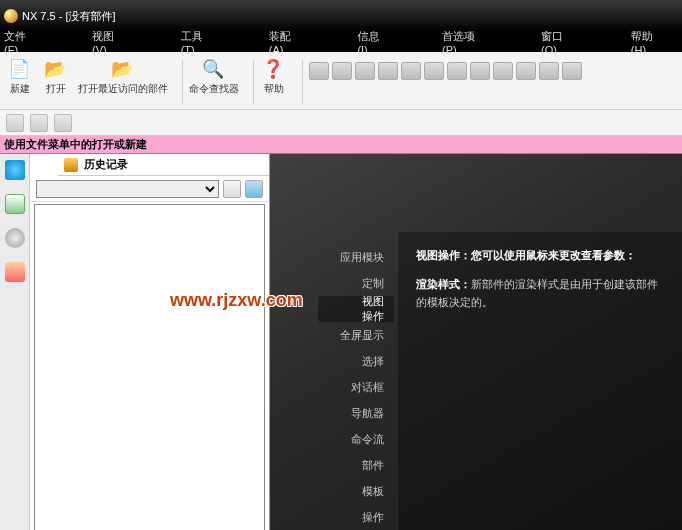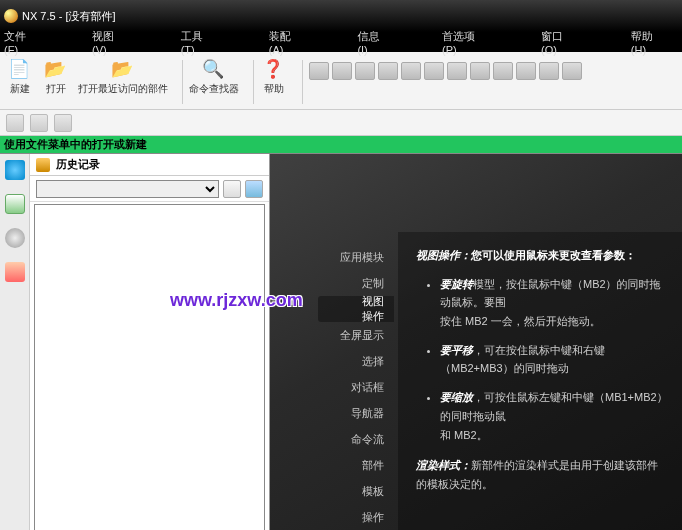--- a/index.html
+++ b/index.html
@@ -9,42 +9,42 @@
 .menubar { height: 20px; background: #000; color: #ddd; display: flex; align-items: center; padding: 0 4px; font-size: 11px; gap: 42px; }
 .menubar span { margin-right: 12px; cursor: default; }
 .toolbar { height: 58px; background: #f4f4f4; border-bottom: 1px solid #ccc; display: flex; align-items: flex-start; padding: 4px 6px; }
 .tbbtn { display: flex; flex-direction: column; align-items: center; margin-right: 8px; font-size: 10px; color: #333; }
 .tbbtn .ic { width: 28px; height: 26px; display: flex; align-items: center; justify-content: center; font-size: 18px; }
 .tbsep { width: 1px; height: 44px; background: #ccc; margin: 4px 6px 0; }
 .tbgrey { display: flex; flex-wrap: wrap; width: 300px; gap: 3px; padding-top: 6px; }
 .tbgrey div { width: 20px; height: 18px; background: linear-gradient(#ddd,#bbb); border: 1px solid #aaa; border-radius: 2px; }
 .smallbar { height: 26px; background: #f4f4f4; border-bottom: 1px solid #ccc; display: flex; align-items: center; padding: 0 6px; gap: 6px; }
 .smallbar div { width: 18px; height: 18px; background: linear-gradient(#e8e8e8,#ccc); border: 1px solid #bbb; border-radius: 2px; }
-.hintbar { height: 18px; background: #22c55e; border-bottom: 1px solid #888; font-size: 11px; font-weight: bold; padding: 1px 4px; }
+.hintbar { height: 18px; background: #f9a8d4; border-bottom: 1px solid #888; font-size: 11px; font-weight: bold; padding: 1px 4px; }
 .mainarea { display: flex; height: calc(530px - 20px - 20px - 58px - 26px - 18px); }
 .leftstrip { width: 30px; background: #ebebeb; border-right: 1px solid #ccc; display: flex; flex-direction: column; align-items: center; padding-top: 6px; gap: 14px; }
 .leftstrip div { width: 20px; height: 20px; border-radius: 3px; }
 .panel { width: 240px; background: #fff; border-right: 1px solid #999; display: flex; flex-direction: column; }
-.panel-head { height: 22px; background: #fff; border-bottom: 1px solid #ccc; display: flex; align-items: center; padding: 0 6px; font-size: 11px; font-weight: bold; }
+.panel-head { height: 22px; background: #fff; border-bottom: 1px solid #ccc; display: flex; align-items: center; padding: 0 6px; font-size: 11px; font-weight: bold; margin-left: 28px; }
 .panel-head::before { content: ""; width: 14px; height: 14px; background: linear-gradient(#fc6,#c80); margin-right: 6px; border-radius: 2px; }
 .panel-tools { height: 26px; background: #fff; border-bottom: 1px solid #ddd; display: flex; align-items: center; padding: 0 6px; gap: 4px; }
 .panel-tools select { flex: 1; height: 18px; font-size: 11px; border: 1px solid #888; }
 .panel-tools .pb { width: 18px; height: 18px; border: 1px solid #aaa; background: linear-gradient(#f8f8f8,#ddd); border-radius: 2px; }
 .panel-body { flex: 1; border: 1px solid #888; margin: 2px 4px 4px; background: #fff; position: relative; }
 .darkarea { flex: 1; background: linear-gradient(150deg, #404040 0%, #2a2a2a 40%, #1b1b1b 100%); color: #d8d8d8; position: relative; overflow: hidden; font-size: 11px; }
 .sidelist { position: absolute; top: 90px; left: 48px; width: 76px; }
 .sidelist div { height: 26px; display: flex; align-items: center; justify-content: flex-end; padding-right: 10px; color: #c8c8c8; font-size: 11px; border-radius: 3px 0 0 3px; }
 .sidelist div.sel { background: rgba(0,0,0,0.35); color: #fff; padding-left: 44px; }
 .helpbox { position: absolute; top: 78px; left: 128px; right: 0; bottom: 0; background: rgba(0,0,0,0.3); padding: 14px 14px 14px 18px; line-height: 1.7; }
 .helpbox h4 { color: #fff; font-size: 11px; font-weight: bold; margin-bottom: 10px; }
 .helpbox ul { margin: 0 0 12px 24px; }
 .helpbox li { margin-bottom: 10px; color: #cfcfcf; }
 .helpbox p { margin-bottom: 12px; color: #cfcfcf; }
-.helpbox b { color: #fff; font-style: italic; }
-.watermark { position: absolute; top: 290px; left: 170px; font-size: 18px; font-weight: bold; color: #6d28d9; text-shadow: -1px -1px 0 #fff,1px -1px 0 #fff,-1px 1px 0 #fff,1px 1px 0 #fff; z-index: 50; pointer-events: none; }
+.helpbox b { color: #fff; }
+.watermark { position: absolute; top: 290px; left: 170px; font-size: 18px; font-weight: bold; color: #c2410c; text-shadow: -1px -1px 0 #fff,1px -1px 0 #fff,-1px 1px 0 #fff,1px 1px 0 #fff; z-index: 50; pointer-events: none; }
 </style>
 </head>
 <body>
 
 <div class="titlebar">
   <span class="icon"></span>
   <span>NX 7.5 - [没有部件]</span>
 </div>
 
 <div class="menubar">
@@ -135,24 +135,19 @@
         <div>选择</div>
         <div>对话框</div>
         <div>导航器</div>
         <div>命令流</div>
         <div>部件</div>
         <div>模板</div>
         <div>操作</div>
       </div>
     <div class="helpbox">
       <h4><b>视图操作：</b><span>您可以使用鼠标来更改查看参数：</span></h4>
-      <ul>
-        <li><b>要旋转</b><span>模型，按住鼠标中键（MB2）的同时拖动鼠标。要围</span><br><span>按住 MB2 一会，然后开始拖动。</span></li>
-        <li><b>要平移</b><span>，可在按住鼠标中键和右键（MB2+MB3）的同时拖动</span></li>
-        <li><b>要缩放</b><span>，可按住鼠标左键和中键（MB1+MB2）的同时拖动鼠</span><br><span>和 MB2。</span></li>
-      </ul>
       <p><b>渲染样式：</b><span>新部件的渲染样式是由用于创建该部件的模板决定的。</span><br></p>
 
     </div>
   </div>
 </div>
 
 <div class="watermark">www.rjzxw.com</div>
 
 </body></html>

